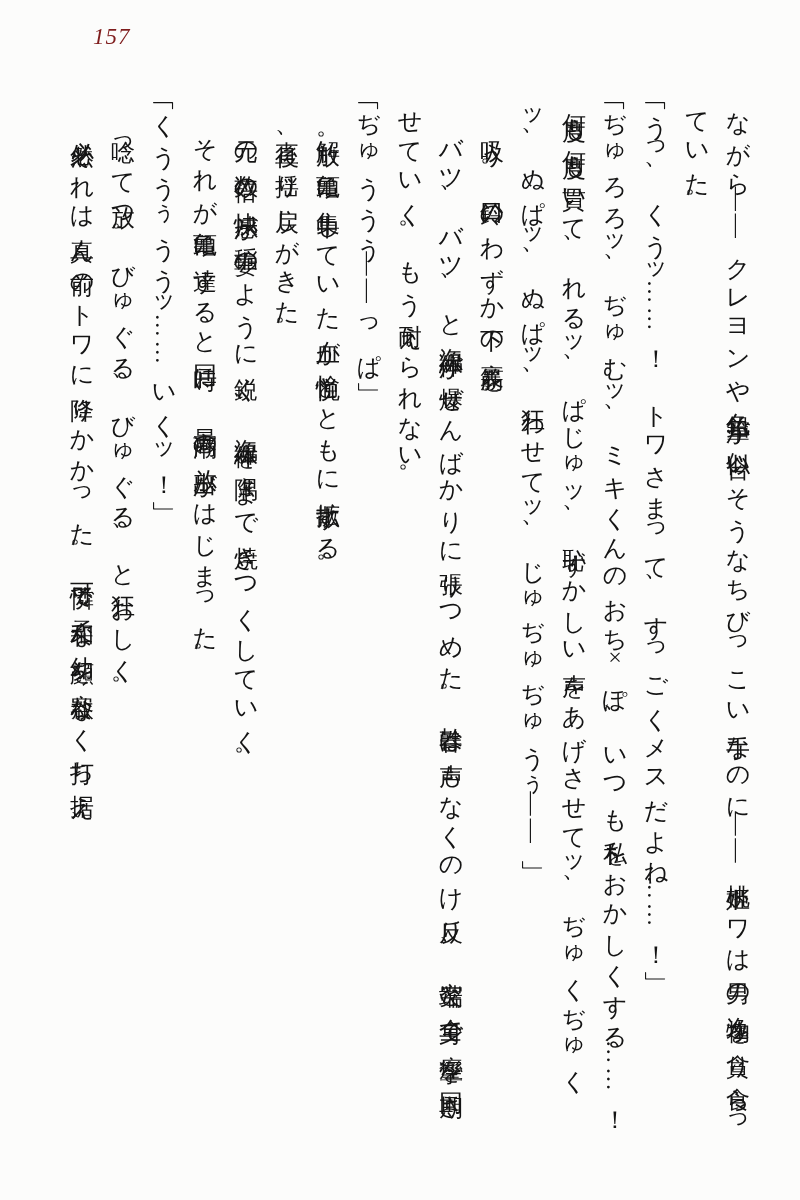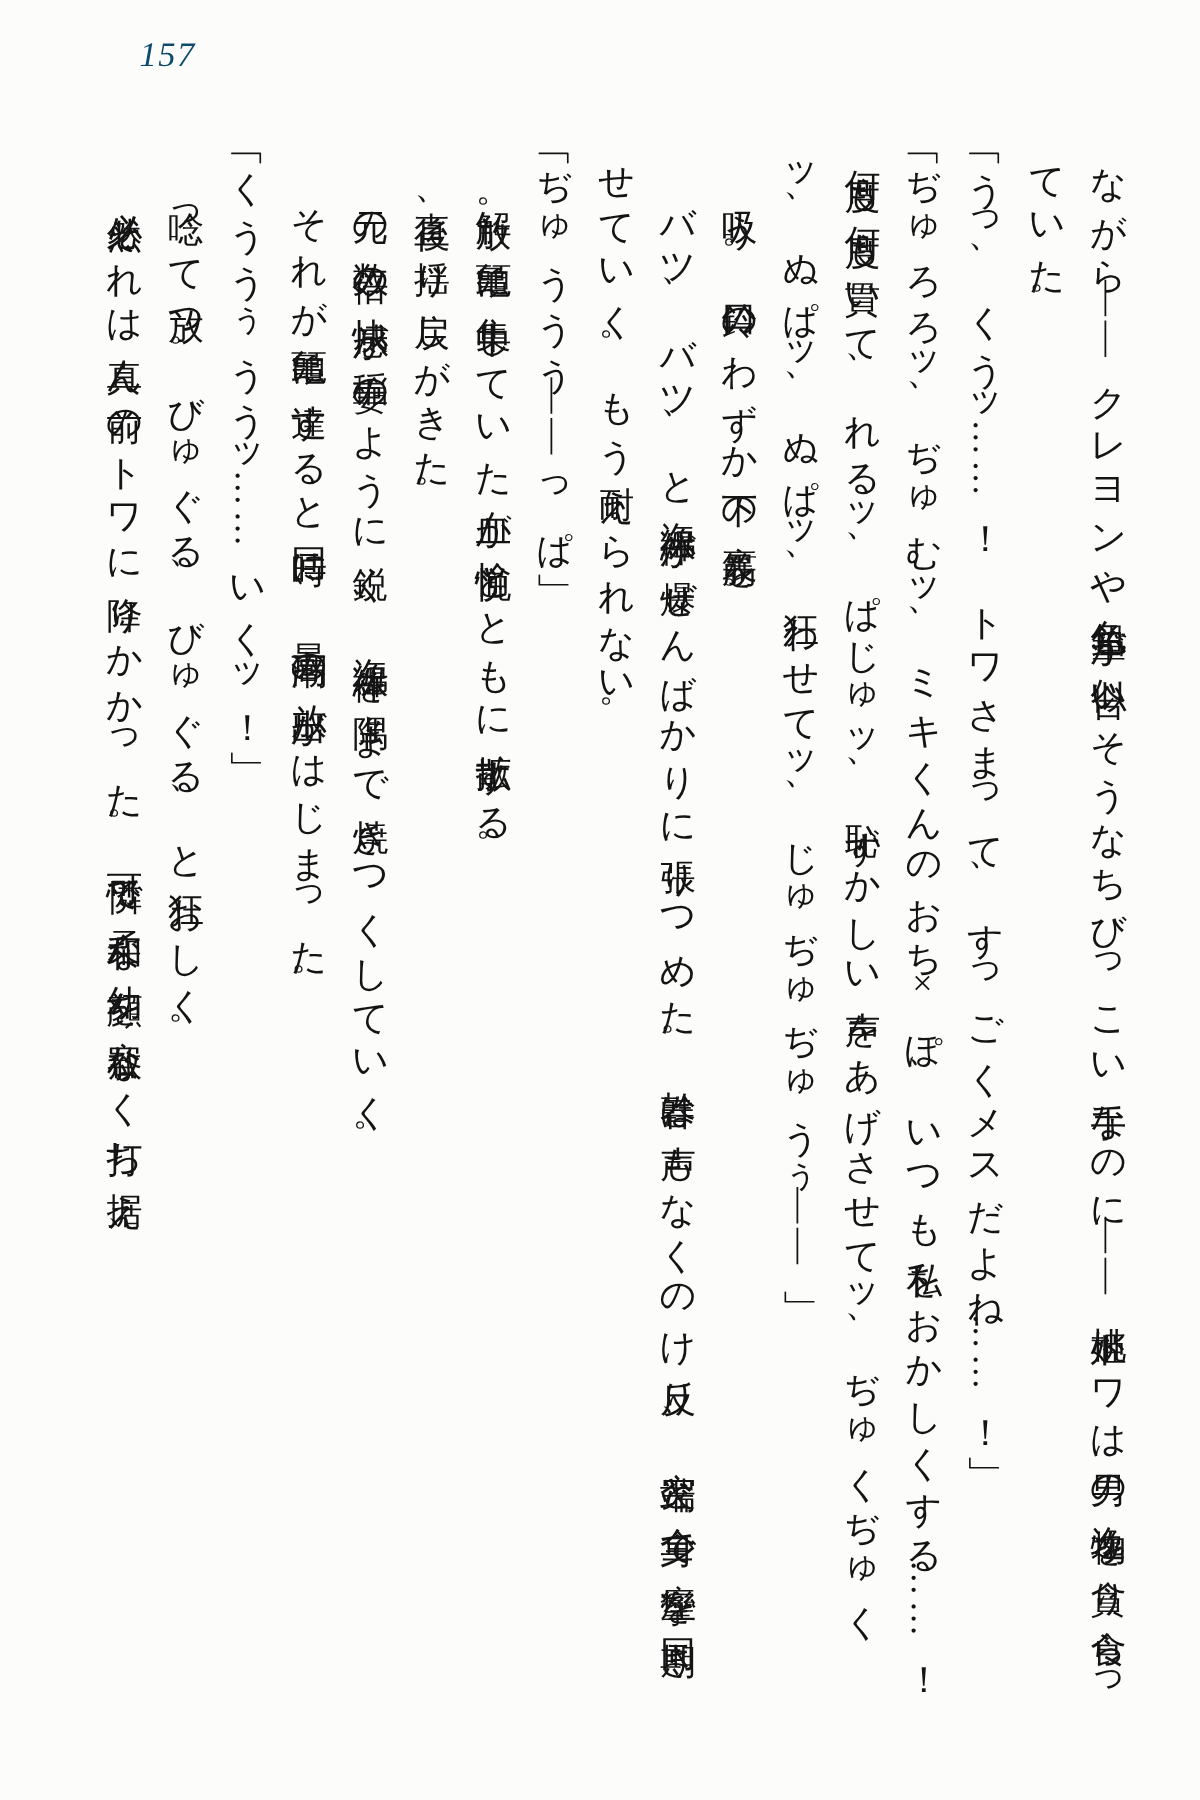--- a/index.html
+++ b/index.html
@@ -17,21 +17,21 @@
   .page {
     position: absolute;
     inset: 0;
   }
   .page-number {
     position: absolute;
     left: 93px;
     top: 24px;
     font-size: 23px;
     font-style: italic;
-    color: #0c4a6e;
+    color: #7f1d1d;
     letter-spacing: 1px;
   }
   .text-block {
     position: absolute;
     top: 95px;
     right: 42px;
     width: 700px;
     height: 1045px;
     writing-mode: vertical-rl;
     text-orientation: mixed;

